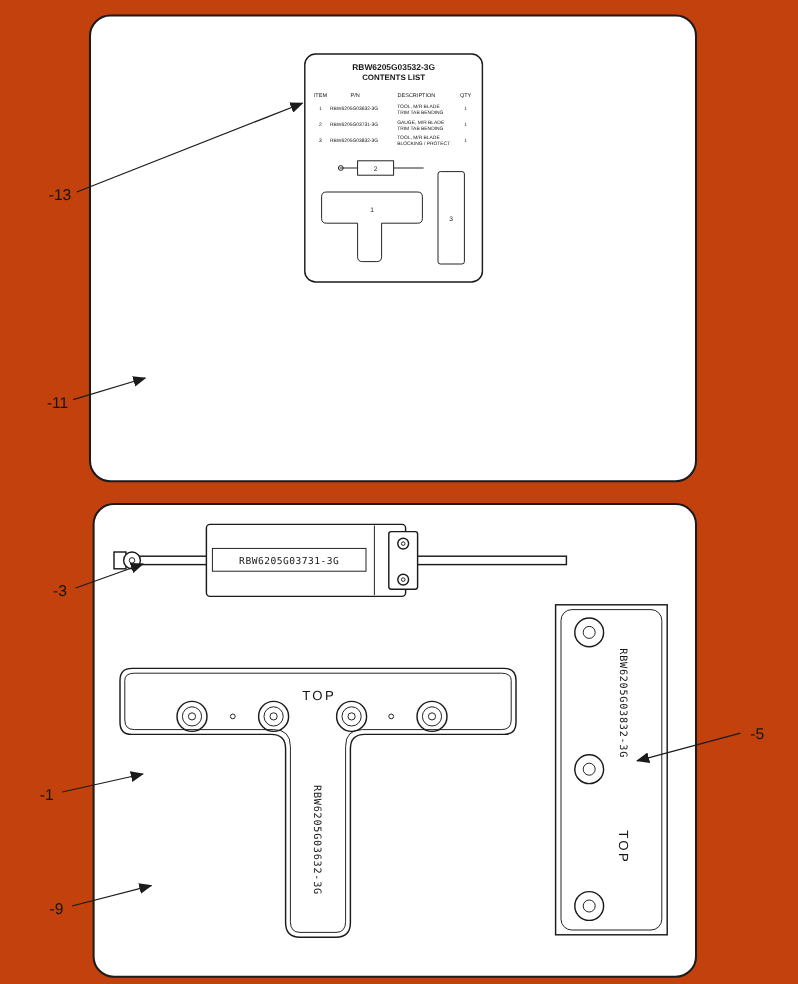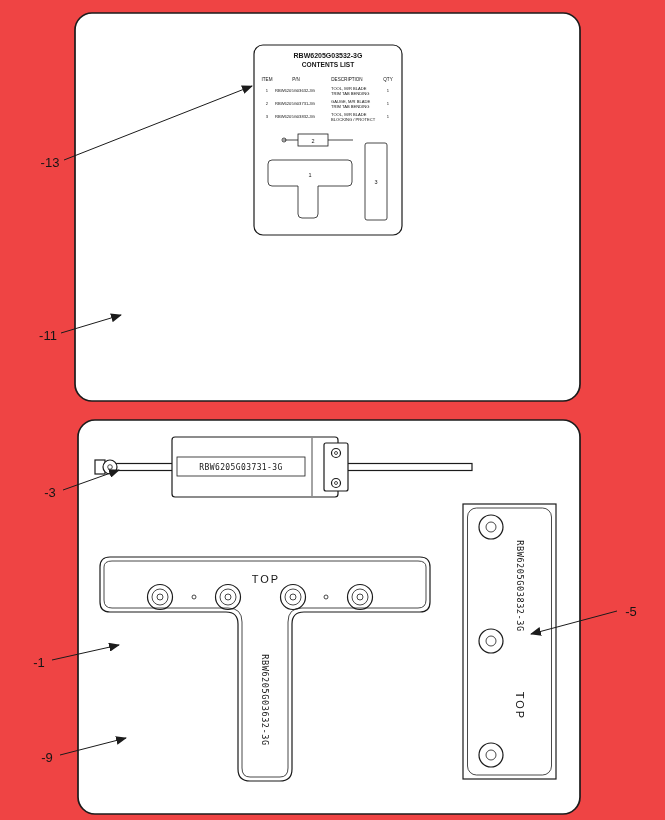--- a/index.html
+++ b/index.html
@@ -1,16 +1,16 @@
 <!DOCTYPE html>
 <html><head>
 <meta charset="utf-8">
 <style>
   html,body{margin:0;padding:0;background:#ffffff;}
-  .sheet{position:relative;width:665px;height:820px;background:#ef4444;
+  .sheet{position:relative;width:665px;height:820px;background:#c2410c;
          font-family:"Liberation Sans",sans-serif;overflow:hidden;}
   svg{display:block;}
   .ln{fill:none;stroke:#1b1b1b;stroke-width:1.2;}
   .lnw{fill:#ffffff;stroke:#1b1b1b;stroke-width:1.2;}
   .panel{fill:#ffffff;stroke:#1b1b1b;stroke-width:1.7;}
   .thin{stroke-width:0.8;}
   .leader{fill:none;stroke:#1b1b1b;stroke-width:1;}
   text{fill:#151515;}
   .t-title{font-family:"Liberation Sans",sans-serif;font-size:7px;font-weight:bold;}
   .t-sub{font-family:"Liberation Sans",sans-serif;font-size:6.6px;font-weight:bold;}

